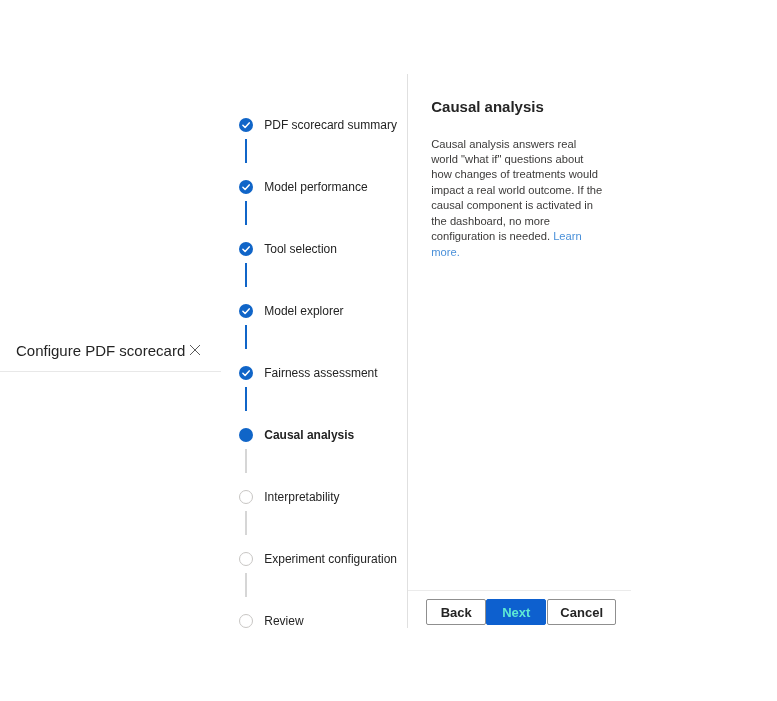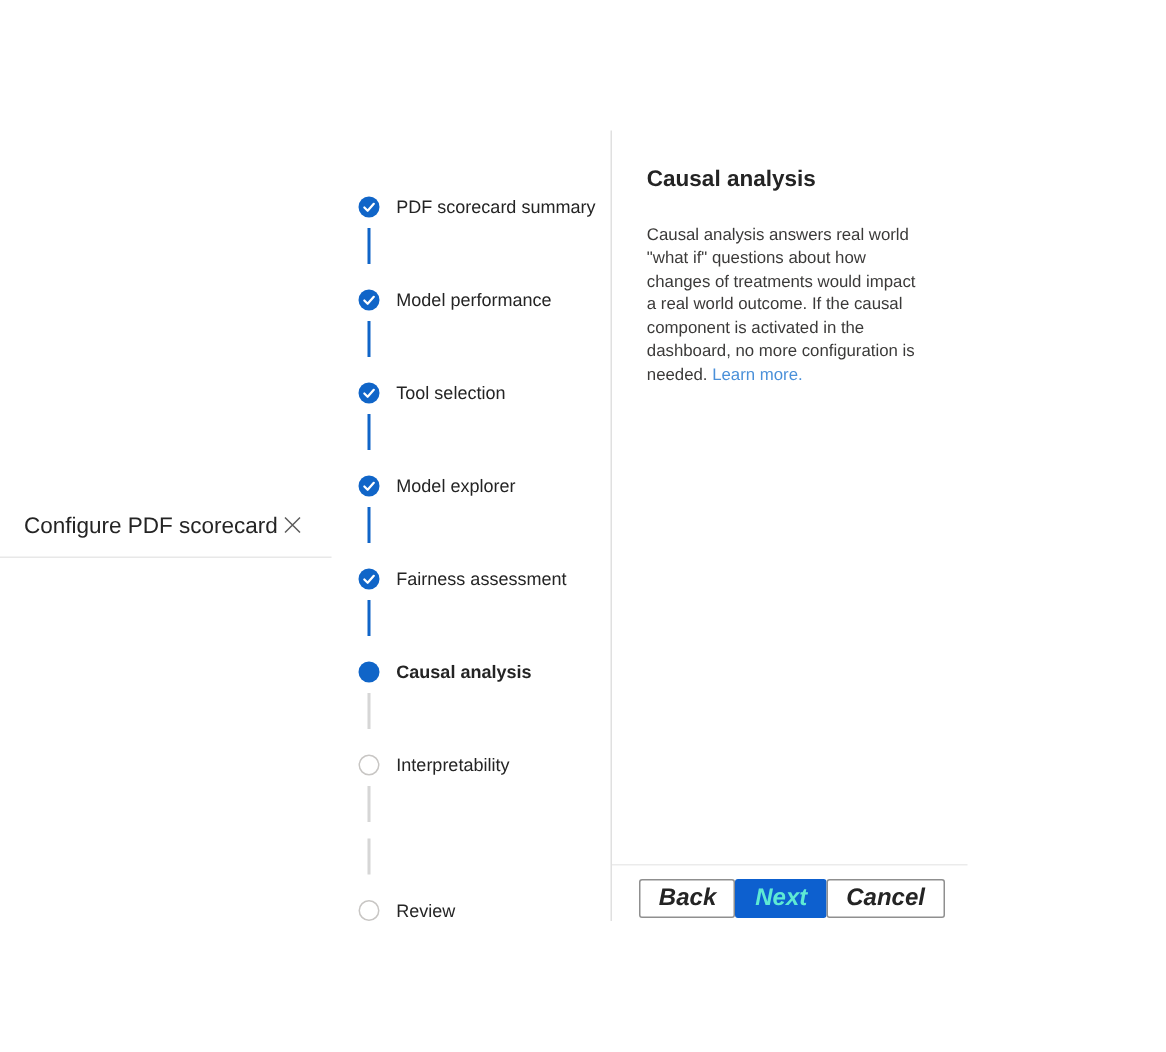--- a/index.html
+++ b/index.html
@@ -74,24 +74,24 @@
     flex: 0 0 auto;
     border-top: 1px solid #ebebeb;
     height: 38px;
     box-sizing: border-box;
     display: flex;
     align-items: center;
     padding: 9px 15px 3px 18px;
   }
   .btn {
     height: 26px; min-width: 60px;
-    font-family: inherit; font-size: 16px; font-weight: 600;
+    font-family: inherit; font-size: 13px; font-weight: 600;
     border-radius: 2px; cursor: pointer;
     padding: 0 12px; box-sizing: border-box;
-    display: inline-flex; align-items: center; justify-content: center; font-style: italic;
+    display: inline-flex; align-items: center; justify-content: center;
   }
   .btn-default { background: #fff; border: 1px solid var(--button-border, #8f8f8f); color: var(--text-primary, #242424); }
   .btn-primary { background: var(--accent-blue, #0d60cf); border: 1px solid var(--accent-blue, #0d60cf); color: #5eead4; margin-left: 0; }
   .spacer { flex: 1; }
 </style>
 </head>
 <body style="--accent-blue: #0d60cf; --step-blue: #1065c8; --link-blue: #4a90d9; --connector-gray: #d6d6d6; --upcoming-ring: #c8c6c4; --divider: #e8e8e8; --button-border: #8f8f8f; --text-primary: #242424; --close-icon-gray: #5c5c5c;">
 
 <div class="dialog">
 
@@ -170,20 +170,24 @@
           <div class="connector gray"></div>
         </div>
         <div class="step upcoming">
           <div class="step-row">
             <span class="step-icon upcoming"></span>
             <span class="step-label">Interpretability</span>
           </div>
           <div class="connector gray"></div>
         </div>
         <div class="step upcoming">
+          <div class="step-row">
+            <span class="step-icon upcoming"></span>
+            <span class="step-label">Experiment configuration</span>
+          </div>
           <div class="connector gray"></div>
         </div>
         <div class="step upcoming">
           <div class="step-row">
             <span class="step-icon upcoming"></span>
             <span class="step-label">Review</span>
           </div>
         </div>
       </nav>
 

